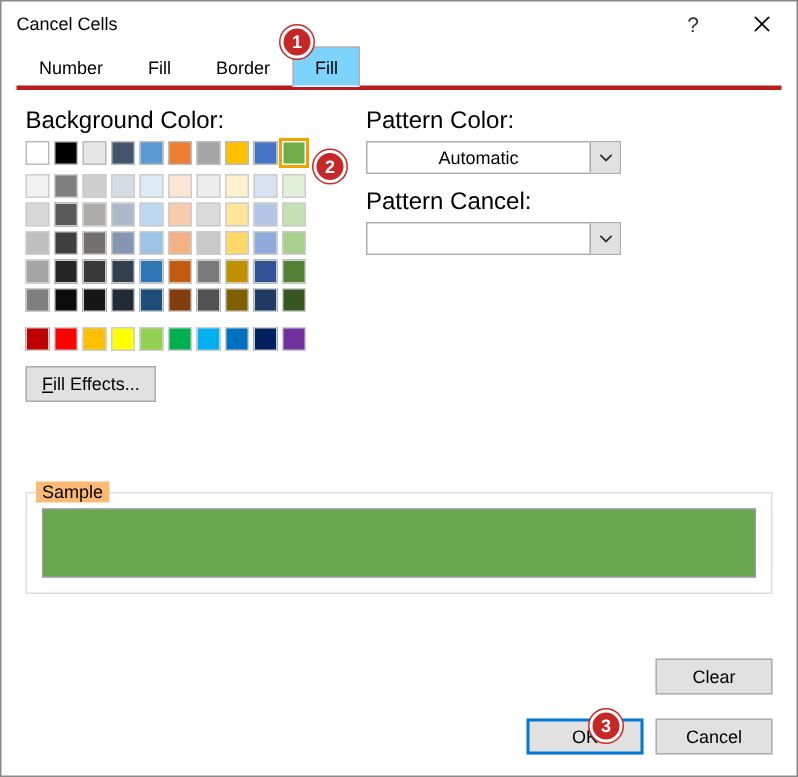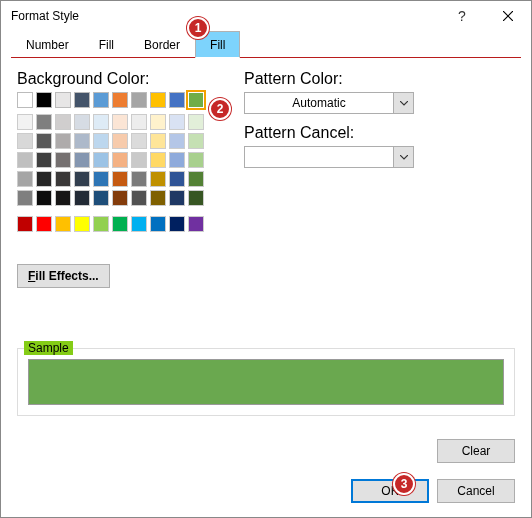--- a/index.html
+++ b/index.html
@@ -3,61 +3,61 @@
 <meta charset="utf-8">
 <style>
   * { box-sizing: border-box; font-family: "Segoe UI", Tahoma, sans-serif; }
   body { margin: 0; background: #fff; font-size: 12px; }
   .dialog { width: 532px; height: 518px; border: 1px solid #888; background: #fff; position: relative; }
   .titlebar { height: 30px; display: flex; align-items: center; padding: 0 0 0 10px; }
   .titlebar .title { flex: 1; font-size: 12px; color: #000; }
   .titlebar .help { width: 46px; height: 30px; display: flex; align-items: center; justify-content: center; font-size: 14px; color: #333; cursor: pointer; }
   .titlebar .close { width: 46px; height: 30px; display: flex; align-items: center; justify-content: center; cursor: pointer; }
   .titlebar .close svg { width: 10px; height: 10px; }
-  .tabs { display: flex; border-bottom: 1px solid #b91c1c; margin: 0 10px; position: relative; }
+  .tabs { display: flex; border-bottom: 3px solid #b91c1c; margin: 0 10px; position: relative; }
   .tab { padding: 6px 14px 5px 14px; font-size: 12px; color: #000; cursor: pointer; border: 1px solid transparent; border-bottom: none; position: relative; }
   .tab.active { border: 1px solid #b1b1b1; border-bottom: 1px solid #fff; margin-bottom: -1px; background: #7dd3fc; }
   .body { padding: 12px 16px; position: relative; }
   .cols { display: flex; gap: 40px; }
   .left { flex: 0 0 auto; }
   .right { flex: 1; }
   .label { font-size: 16px; margin-bottom: 4px; }
   .nocolor { width: 190px; height: 22px; border: 1px solid #adadad; background: #e1e1e1; display: flex; align-items: center; justify-content: center; font-size: 12px; margin-bottom: 6px; cursor: pointer; }
   .swatch-row { display: flex; gap: 3px; margin-bottom: 6px; }
   .sw { width: 16px; height: 16px; border: 1px solid #bbb; cursor: pointer; }
   .sw.sel { outline: 2px solid #f2a100; outline-offset: 0; border: 1px solid #fff; }
   .grid { margin-top: 4px; }
   .grid .row { display: flex; gap: 3px; margin-bottom: 3px; }
   .grid .c { width: 16px; height: 16px; border: 1px solid #ccc; cursor: pointer; }
   .stdrow { display: flex; gap: 3px; margin-top: 10px; }
   .stdrow .c { width: 16px; height: 16px; border: 1px solid #ccc; cursor: pointer; }
-  .btnrow { display: flex; gap: 8px; margin-top: 32px; font-weight: bold; }
+  .btnrow { display: flex; gap: 8px; margin-top: 10px; }
   .btn { border: 1px solid #adadad; background: #e1e1e1; padding: 4px 10px; font-size: 12px; cursor: pointer; }
   .btn .ul { text-decoration: underline; }
   .combo { position: relative; width: 170px; height: 22px; border: 1px solid #adadad; background: #fff; display: flex; align-items: center; margin-bottom: 10px; }
   .combo .txt { flex: 1; text-align: center; font-size: 12px; padding: 0 4px; }
   .combo .arrow { width: 20px; height: 100%; border-left: 1px solid #adadad; background: #e1e1e1; display: flex; align-items: center; justify-content: center; cursor: pointer; }
   .combo .arrow svg { width: 8px; height: 5px; }
   .samplebox { margin-top: 60px; }
   .fieldset { border: 1px solid #ddd; position: relative; padding: 10px; }
-  .fieldset .legend { position: absolute; top: -8px; left: 6px; background: #84cc16; padding: 0 4px; font-size: 12px; }
+  .fieldset .legend { position: absolute; top: -8px; left: 6px; background: #fdba74; padding: 0 4px; font-size: 12px; }
   .sample { height: 46px; background: #6aa84f; border: 1px solid #999; }
   .bottom { position: absolute; right: 16px; bottom: 14px; display: flex; gap: 8px; }
   .bottom .dlgbtn { width: 78px; height: 24px; border: 1px solid #adadad; background: #e1e1e1; font-size: 12px; display: flex; align-items: center; justify-content: center; cursor: pointer; }
   .bottom .dlgbtn.primary { border: 2px solid #0078d7; background: #e1e1e1; }
   .clearbtn { position: absolute; right: 16px; bottom: 54px; width: 78px; height: 24px; border: 1px solid #adadad; background: #e1e1e1; font-size: 12px; display: flex; align-items: center; justify-content: center; cursor: pointer; }
   .callout { position: absolute; width: 22px; height: 22px; border-radius: 50%; background: #c62828; border: 2px solid #fff; box-shadow: 0 0 0 1px #c62828; color: #fff; font-size: 12px; font-weight: bold; display: flex; align-items: center; justify-content: center; z-index: 10; }
 </style>
 </head>
 <body>
 
 <div class="dialog">
 
   <div class="titlebar">
-    <div class="title">Format Style</div>
+    <div class="title">Cancel Cells</div>
     <div class="help">?</div>
     <div class="close">
       <svg viewBox="0 0 10 10">
           <line x1="0" y1="0" x2="10" y2="10" stroke="currentColor" stroke-width="1.2"></line>
           <line x1="10" y1="0" x2="0" y2="10" stroke="currentColor" stroke-width="1.2"></line>
         </svg>
     </div>
   </div>
 
   <div class="callout" style="left:186px; top:16px;">1</div>

